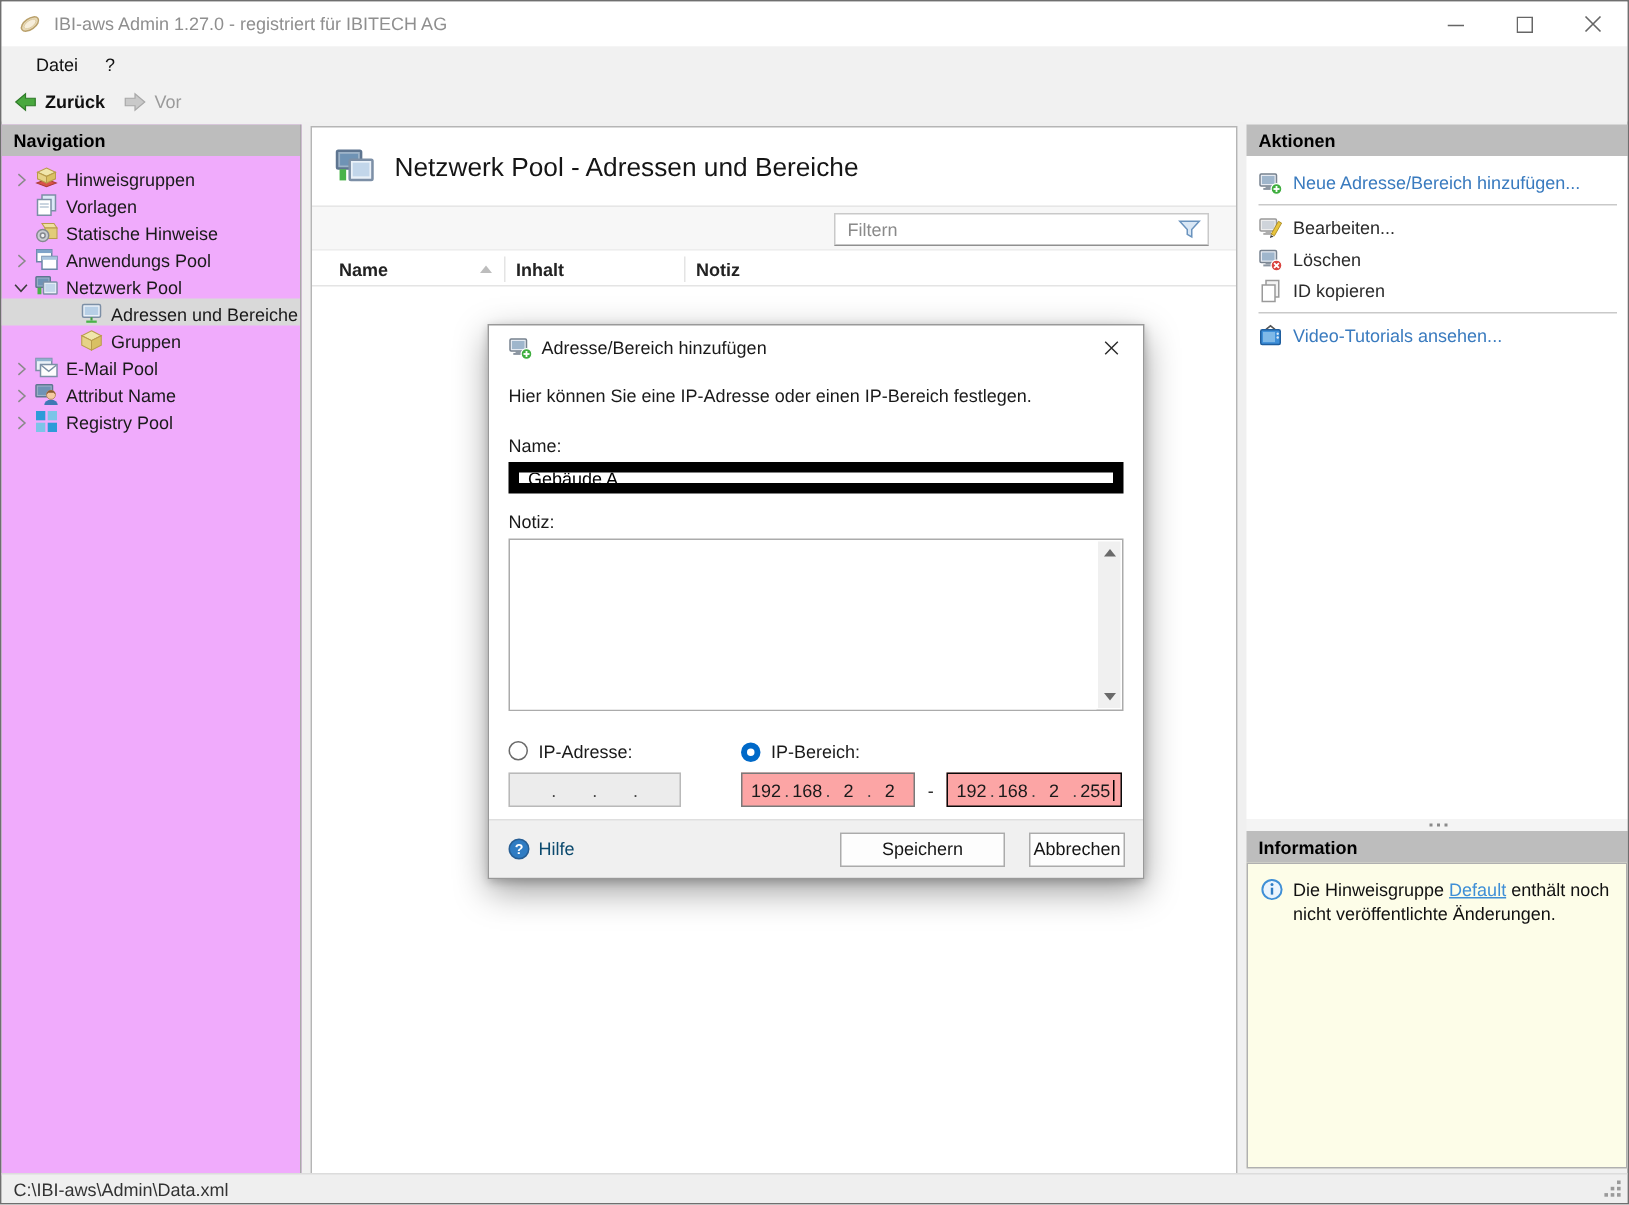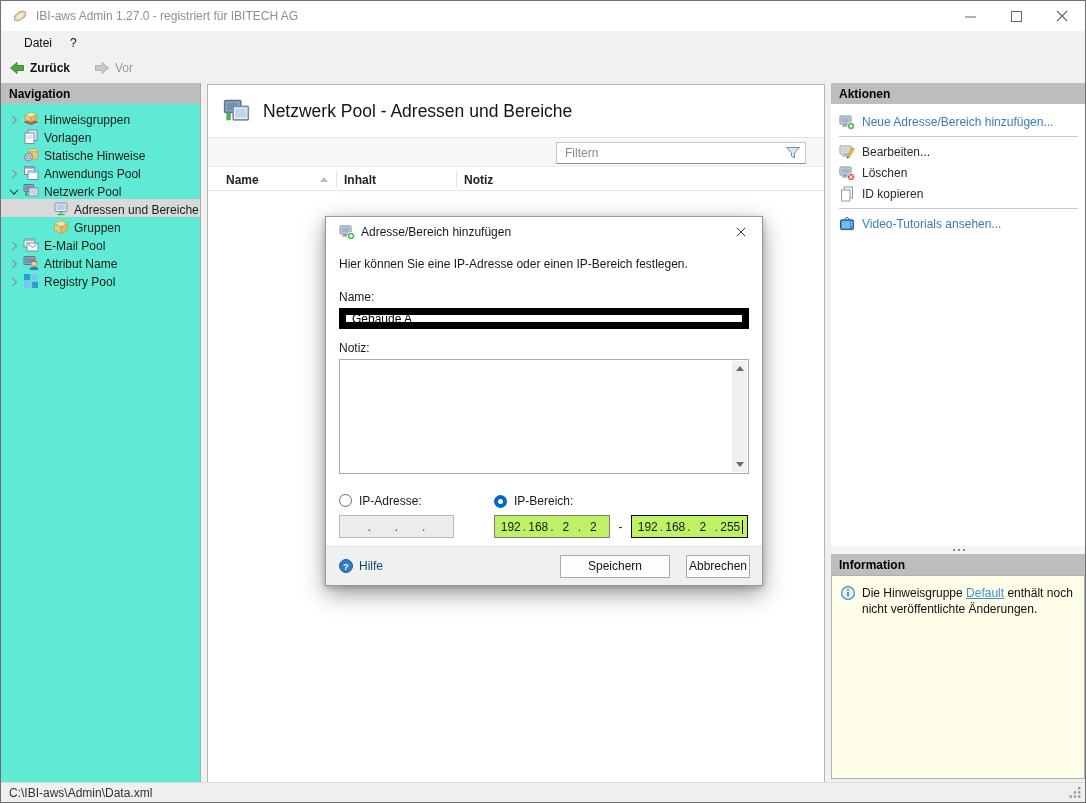--- a/index.html
+++ b/index.html
@@ -16,29 +16,29 @@
   
   .titlebar{height:30px;background:#fff;display:flex;align-items:center;}
   .app-icon{margin-left:11px;}
   .win-title{margin-left:8px;color:#8F8F8F;}
   .win-controls{margin-left:auto;display:flex;height:100%;}
   .wc{width:46px;height:100%;display:flex;align-items:center;justify-content:center;color:#666;}
 
   
   .menubar{height:23px;background:#F1F1F1;display:flex;align-items:center;padding-left:14px;}
   .menu-item{padding:0 9px;height:100%;display:flex;align-items:center;color:#111;}
-  .toolbar{height:27px;background:#F1F1F1;display:flex;align-items:center;padding-left:8px;gap:24px;}
+  .toolbar{height:27px;background:#F1F1F1;display:flex;align-items:center;padding-left:8px;gap:12px;}
   .tool-btn{display:flex;align-items:center;gap:5px;}
   .tool-btn .lbl-back{font-weight:bold;color:#111;}
   .tool-btn .lbl-fwd{color:#9B9B9B;}
 
   
   .panel-header{height:21px;background:#BDBDBD;font-weight:bold;display:flex;align-items:center;padding-left:8px;color:#000;}
 
-  .nav-panel{position:absolute;left:0;top:82px;width:200px;height:701px;background:#5eead4;border-right:1px solid #A9A9A9;}
+  .nav-panel{position:absolute;left:0;top:82px;width:200px;height:701px;background:#f0abfc;border-right:1px solid #A9A9A9;}
   .tree{padding-top:5px;}
   .trow{display:flex;align-items:flex-end;height:18px;padding-left:6px;cursor:default;}
   .trow .chev{width:14px;height:14px;margin-right:2px;flex:0 0 auto;}
   .trow .tlabel{margin-left:5px;white-space:nowrap;}
   .trow.lvl1{padding-left:52px;}
   .trow.selected{background:#D9D9D9;}
 
   .main-panel{position:absolute;left:206px;top:83px;width:618px;height:700px;background:#fff;border:1px solid #B5B5B5;}
   .main-head{position:absolute;top:0;left:0;right:0;height:52px;display:flex;align-items:center;padding-left:15px;gap:13px;}
   .main-head .ic{width:27px;height:27px;}
@@ -90,21 +90,21 @@
   .vsb{position:absolute;top:1px;right:1px;bottom:1px;width:15px;background:#F0F0F0;display:flex;flex-direction:column;justify-content:space-between;align-items:center;}
   .vsb .tri{width:0;height:0;margin:5px 0;}
   .tri-up{border-left:4px solid transparent;border-right:4px solid transparent;border-bottom:5px solid #6a6a6a;}
   .tri-down{border-left:4px solid transparent;border-right:4px solid transparent;border-top:5px solid #6a6a6a;}
   .radio-row{margin-top:20px;display:flex;align-items:center;}
   .radio-col1{width:155px;display:flex;align-items:flex-start;gap:7px;}
   .radio-col2{display:flex;align-items:center;gap:7px;}
   .radio{width:13px;height:13px;border-radius:50%;background:#fff;border:1px solid #6A6A6A;flex:0 0 auto;}
   .radio.sel{border:4px solid #0069C8;}
   .ip-row{margin-top:7px;display:flex;align-items:center;}
-  .ipf{height:23px;display:flex;align-items:center;padding:0 4px;background:#bef264;}
+  .ipf{height:23px;display:flex;align-items:center;padding:0 4px;background:#fca5a5;}
   .ipf .oct{flex:1;text-align:center;}
   .ipf .dot{width:4px;text-align:center;color:#444;}
   .ipf-disabled{width:115px;margin-right:40px;background:#ECECEC;border:1px solid #B9B9B9;color:#555;}
   .ipf-from{width:116px;border:1px solid #7A7A7A;}
   .ip-dash{width:21px;text-align:center;}
   .ipf-to{width:117px;border:1px solid #0a0a0a;}
   .caret{width:1px;height:14px;background:#000;}
   .dlg-footer{position:absolute;left:0;right:0;bottom:0;height:39px;background:#F0F0F0;border-top:1px solid #DFDFDF;display:flex;align-items:center;padding:0 12px;}
   .help{display:flex;align-items:center;gap:5px;color:#0c4a6e;}
   .dlg-btns{margin-left:auto;display:flex;gap:16px;}

